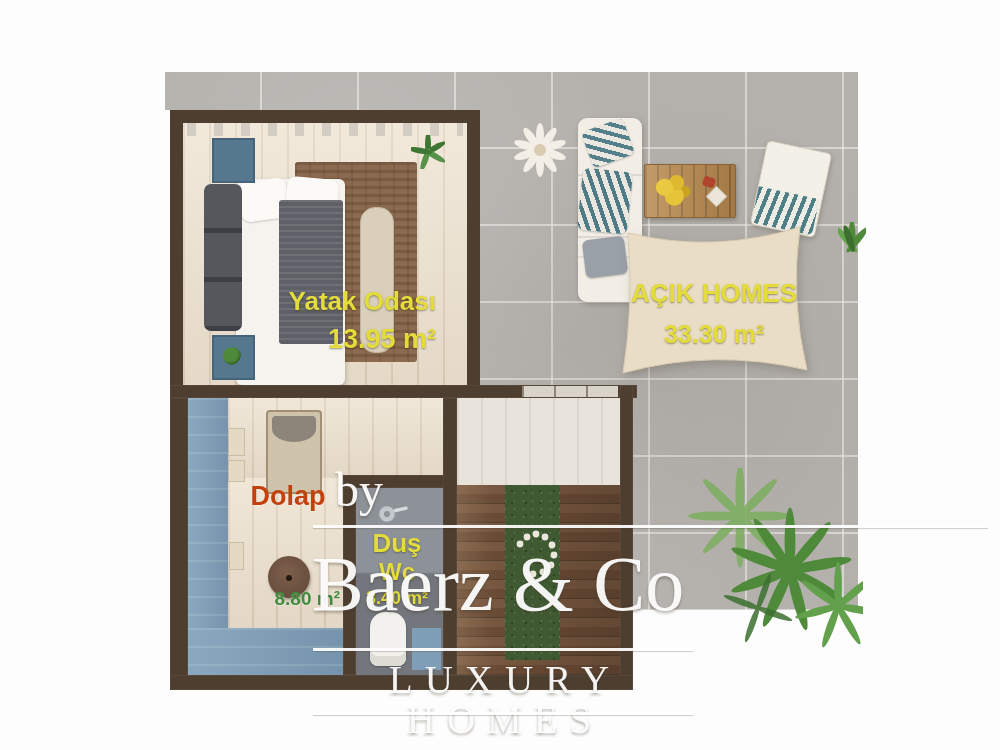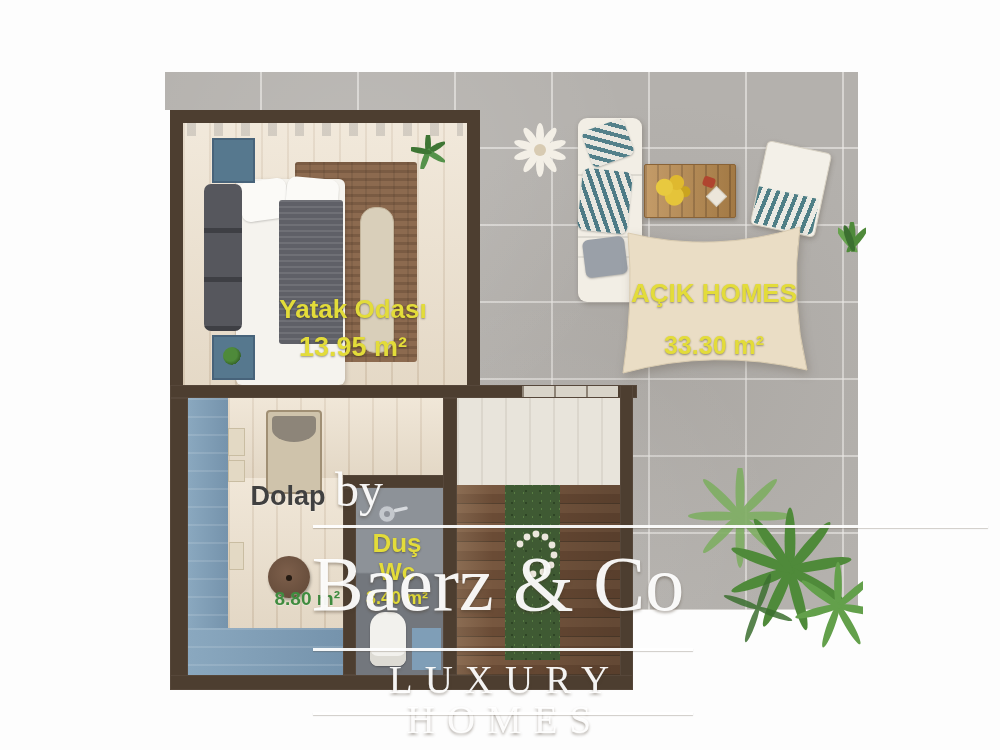--- a/index.html
+++ b/index.html
@@ -49,21 +49,21 @@
   .blanket{left:96px;top:77px;width:64px;height:144px;border-radius:3px;
     background-color:#5f6067;
     background-image:repeating-linear-gradient(180deg, rgba(255,255,255,.10) 0 2px, transparent 2px 6px);}
   .headboard{left:21px;top:61px;width:38px;height:147px;border-radius:7px;
     background:repeating-linear-gradient(180deg, #56575d 0 44px, #3e3f44 44px 49px);}
   .nightstand{left:29px;width:43px;height:45px;background:#56788e;border:2px solid #47637a;box-sizing:border-box;}
   .ns-plant{width:18px;height:18px;border-radius:50%;
     background:radial-gradient(circle at 40% 40%, #4e8a3a 0 45%, #356428 70%, transparent 71%);}
 
   .room-label{z-index:5;font-weight:700;color:#e3dc3a;text-shadow:0 1px 2px rgba(40,35,10,.45);}
-  .bedroom-label{left:270px;top:294px;width:166px;text-align:center;font-size:26px;line-height:30px;}
+  .bedroom-label{left:270px;top:286px;width:166px;text-align:right;font-size:26px;line-height:30px;}
   .bedroom-label .area{font-size:27px;margin-top:8px;}
 
   
   .sofa{left:578px;top:118px;width:64px;height:184px;background:#f2eee5;border-radius:9px;z-index:3;
     box-shadow:1px 2px 5px rgba(70,60,45,.3);
     background-image:linear-gradient(180deg, transparent 0 56px, rgba(0,0,0,.09) 56px 58px,
       transparent 58px 118px, rgba(0,0,0,.09) 118px 120px, transparent 120px 138px,
       rgba(0,0,0,.07) 138px 140px, transparent 140px);}
   .pillow-stripe1{left:8px;top:6px;width:44px;height:38px;border-radius:6px;transform:rotate(-20deg);
     background:repeating-linear-gradient(35deg, #53808a 0 4px, #e9e7e0 4px 9px);box-shadow:0 1px 2px rgba(0,0,0,.25);}
@@ -84,21 +84,21 @@
       radial-gradient(circle at 84% 55%, #caa41f 0 5px, transparent 6px);}
   .red-item{left:58px;top:12px;width:12px;height:10px;background:#b0452f;border-radius:3px;transform:rotate(18deg);}
   .diamond{left:64px;top:24px;width:13px;height:13px;background:#ece6da;border:1px solid #cfc8b8;transform:rotate(45deg);}
   .lounge-chair{left:758px;top:146px;width:64px;height:84px;background:#f3f0e8;border:1px solid #d8d2c4;
     border-radius:5px;transform:rotate(12deg);z-index:3;box-shadow:1px 2px 5px rgba(70,60,45,.3);}
   .towel{left:0;top:46px;width:62px;height:37px;border-radius:0 0 5px 5px;
     background:repeating-linear-gradient(100deg, #4f7f86 0 4px, #ecebe4 4px 9px);}
   .canopy{left:608px;top:214px;width:212px;height:176px;z-index:3;
     filter:drop-shadow(2px 4px 5px rgba(70,60,45,.25));}
   .balcony-label{left:618px;top:278px;width:192px;text-align:center;font-size:26px;line-height:31px;}
-  .balcony-label .area{font-size:25px;margin-top:21px;}
+  .balcony-label .area{font-size:25px;margin-top:10px;}
 
   
   .pool{background:linear-gradient(90deg,#8aa8bf,#7593ac);z-index:2;
     background-image:repeating-linear-gradient(180deg, rgba(255,255,255,.12) 0 2px, transparent 2px 18px),
       linear-gradient(90deg,#8aa8bf,#7593ac);}
   .wood{z-index:2;background-color:#ece0cd;
     background-image:linear-gradient(180deg, rgba(255,255,255,.22), rgba(0,0,0,.04)),
       repeating-linear-gradient(90deg, rgba(151,120,85,.18) 0 2px, transparent 2px 24px);}
   .bath-floor{left:356px;top:488px;width:87px;height:187px;z-index:2;
     background:linear-gradient(180deg,#8d9298 0%,#8d9298 45%,#73777d 46%,#73777d 100%);}
@@ -116,21 +116,21 @@
 
   
   .vanity{left:266px;top:410px;width:56px;height:84px;z-index:3;background:#cfc3ab;
     border:2px solid #a08f74;border-radius:4px;box-sizing:border-box;}
   .mirror{left:4px;top:4px;width:44px;height:26px;border-radius:4px 4px 50% 50%;background:#8d8579;}
   .pouf{left:268px;top:556px;width:42px;height:42px;border-radius:50%;z-index:3;
     background:radial-gradient(circle at 45% 40%, #7d5f4b, #5f4736);box-shadow:1px 2px 3px rgba(0,0,0,.3);}
   .pouf::after{content:"";position:absolute;left:18px;top:19px;width:6px;height:6px;border-radius:50%;background:#241a12;}
   .shelf-item{background:#e3d9c4;border:1px solid #c9bda2;z-index:3;}
   .closet-label{left:240px;top:480px;width:96px;text-align:center;font-size:27px;line-height:33px;
-    font-weight:700;color:#404040;text-shadow:0 1px 1px rgba(255,255,255,.35);z-index:5;}
+    font-weight:700;color:#c2410c;text-shadow:0 1px 1px rgba(255,255,255,.35);z-index:5;}
   .closet-area{left:236px;top:588px;width:104px;text-align:right;font-size:19px;font-weight:700;
     color:#3f8c3f;text-shadow:0 1px 1px rgba(255,255,255,.35);z-index:5;}
 
   
   .toilet{left:370px;top:612px;width:36px;height:54px;background:#f2f1ed;z-index:3;
     border-radius:15px 15px 8px 8px;box-shadow:inset 0 -10px 0 #dddbd4, 0 1px 2px rgba(0,0,0,.3);}
   .bath-mat{left:412px;top:628px;width:29px;height:42px;background:#7f9eb7;z-index:3;}
   .shower{left:376px;top:500px;width:34px;height:28px;z-index:3;}
   .bath-label{left:350px;top:528px;width:94px;text-align:center;z-index:5;}
   .bath-label .l1{font-size:26px;line-height:30px;}

